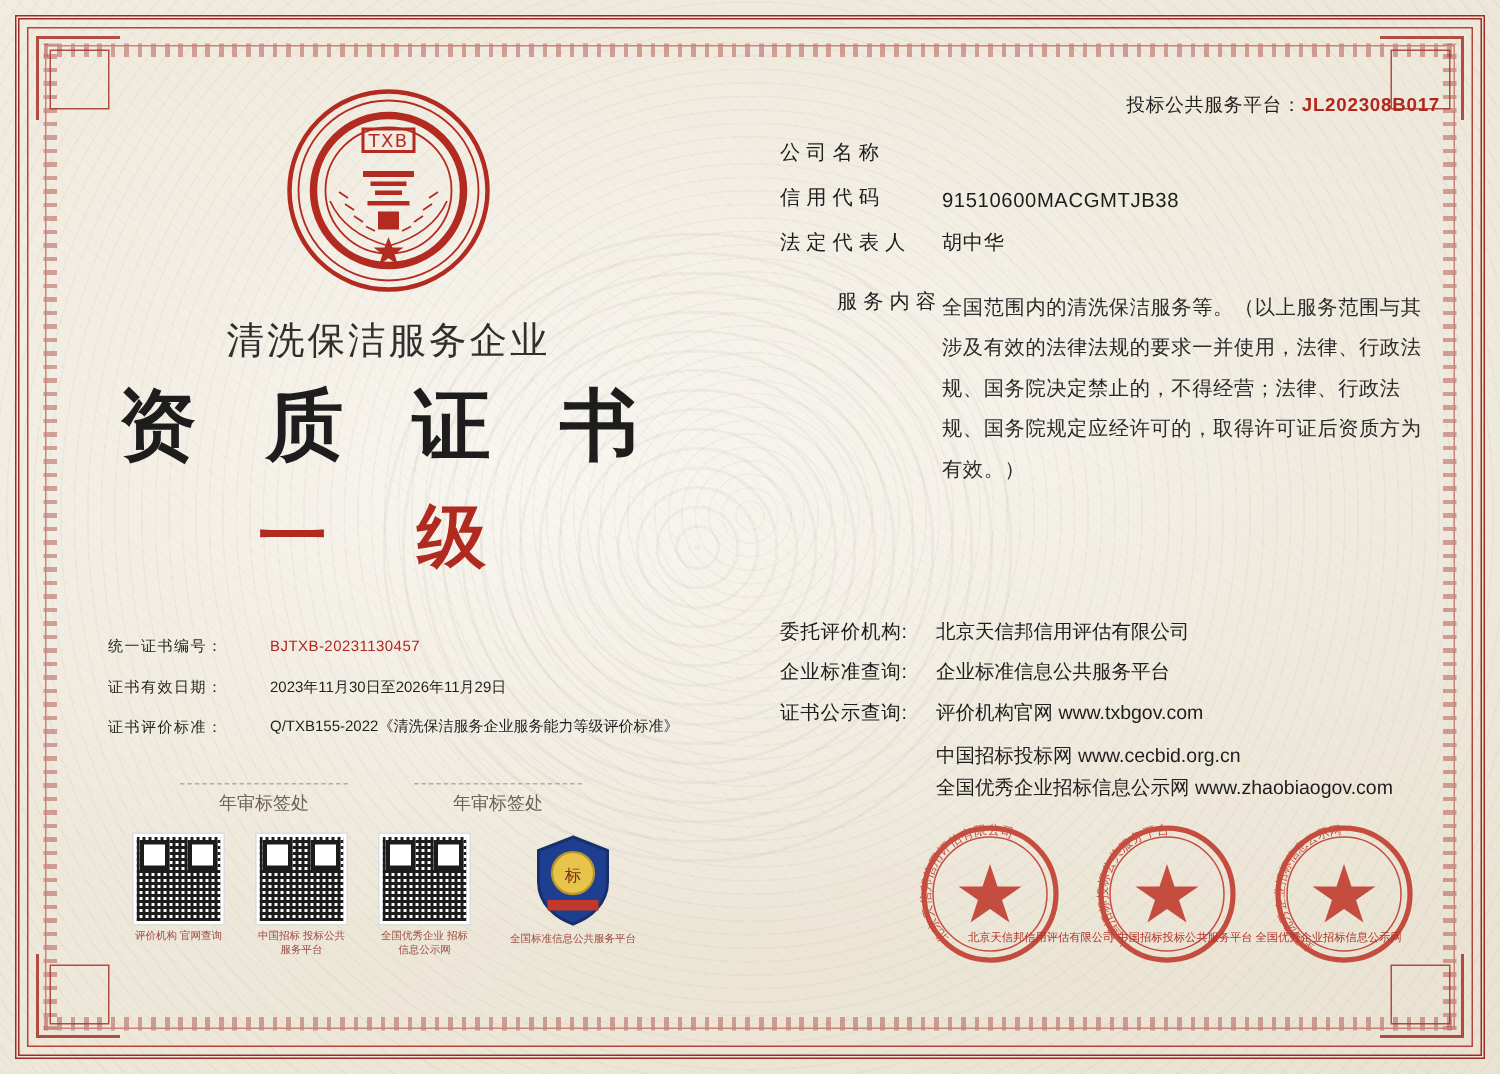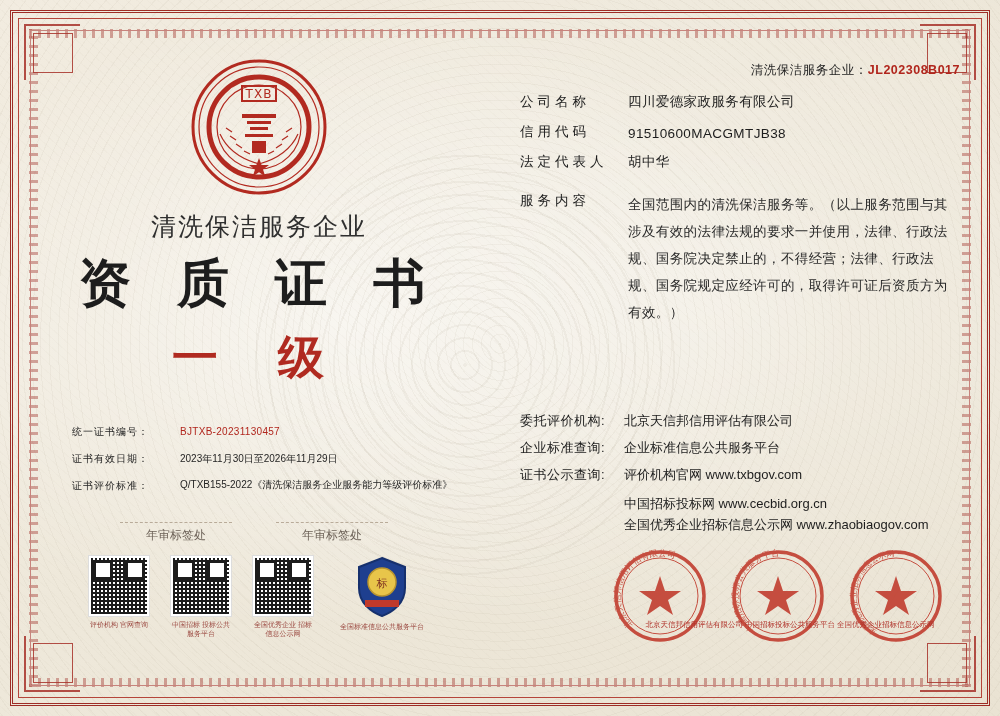--- a/index.html
+++ b/index.html
@@ -144,21 +144,21 @@
   .right{position:absolute;left:520px;top:62px;width:440px;}
   .filing{
     font-size:12.5px;color:#1f1f1f;text-align:right;letter-spacing:.5px;
     margin-bottom:14px;
   }
   .filing .num{color:#b1261d;font-weight:bold;letter-spacing:.5px;}
   .r-row{display:flex;align-items:flex-end;margin-bottom:12px;font-size:13.5px;color:#1d1d1d;}
   .r-label{width:108px;flex:0 0 108px;letter-spacing:4px;}
   .r-value{flex:1;letter-spacing:.4px;}
   .r-block{display:flex;align-items:flex-start;margin-top:20px;font-size:13.5px;color:#1d1d1d;}
-  .r-block .r-label{padding-top:1px;}
+  .r-block .r-label{padding-top:1px;text-align:right;}
   .r-para{flex:1;line-height:27px;letter-spacing:.4px;color:#2a2a2a;}
 
   .right-bottom{
     position:absolute;left:520px;top:412px;width:460px;font-size:13px;color:#1d1d1d;
   }
   .rb-row{display:flex;margin-bottom:9px;}
   .rb-label{width:104px;flex:0 0 104px;letter-spacing:.5px;}
   .rb-val{flex:1;}
   .rb-extra{margin-left:104px;line-height:21px;}
 
@@ -269,26 +269,25 @@
           <text x="27" y="31" font-size="11" text-anchor="middle" fill="#7a2b1f" font-family="DejaVu Sans, sans-serif">标</text>
           <rect x="10" y="44" width="34" height="7" fill="#c0392b"></rect>
         </svg>
       </div>
       <div class="qr-cap">全国标准信息公共服务平台</div>
     </div>
   </div>
 
   <div class="right">
     <div class="filing">
-      <span>清洗保洁服务企业：</span><span class="num">JL202308B017</span>
+      <span>投标公共服务平台：</span><span class="num">JL202308B017</span>
     </div>
 
     <div class="r-row">
       <div class="r-label">公司名称</div>
-      <div class="r-value">四川爱德家政服务有限公司</div>
     </div>
     <div class="r-row">
       <div class="r-label">信用代码</div>
       <div class="r-value">91510600MACGMTJB38</div>
     </div>
     <div class="r-row">
       <div class="r-label">法定代表人</div>
       <div class="r-value">胡中华</div>
     </div>
 

